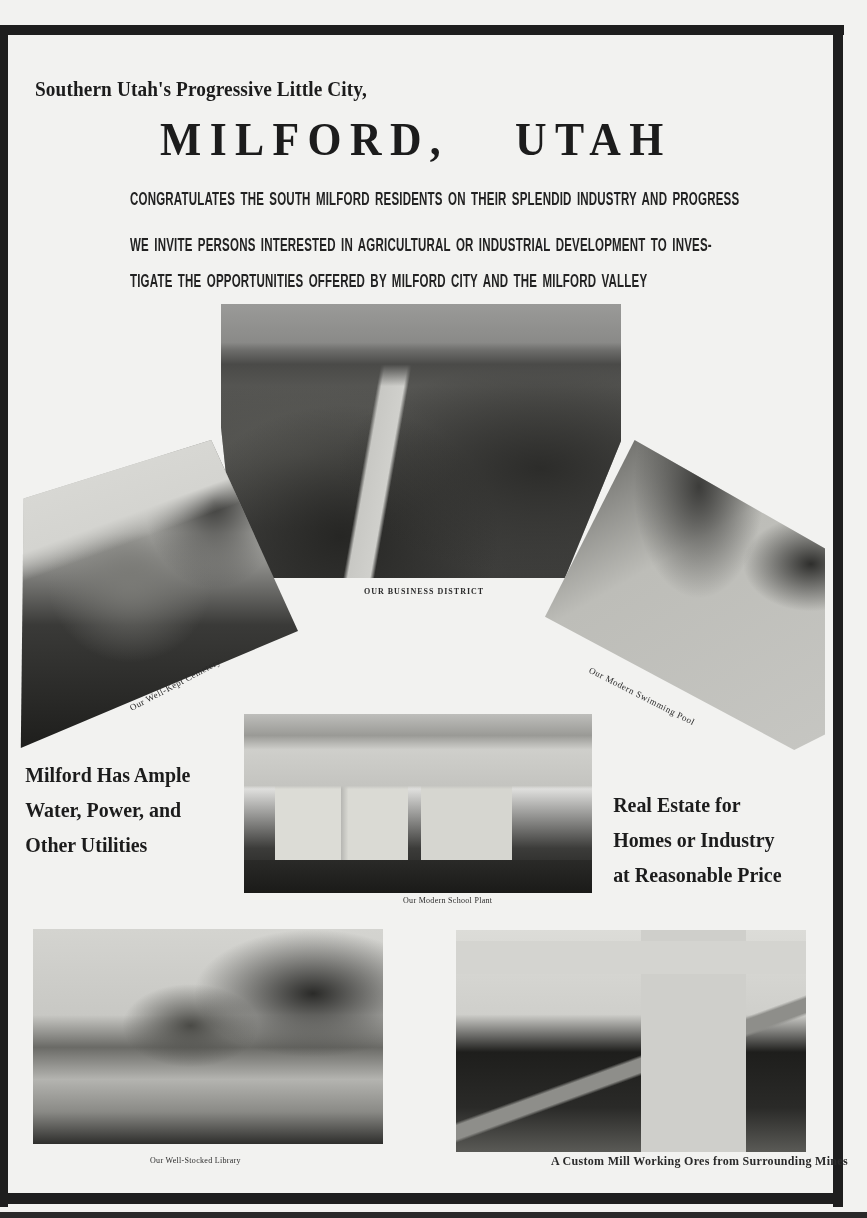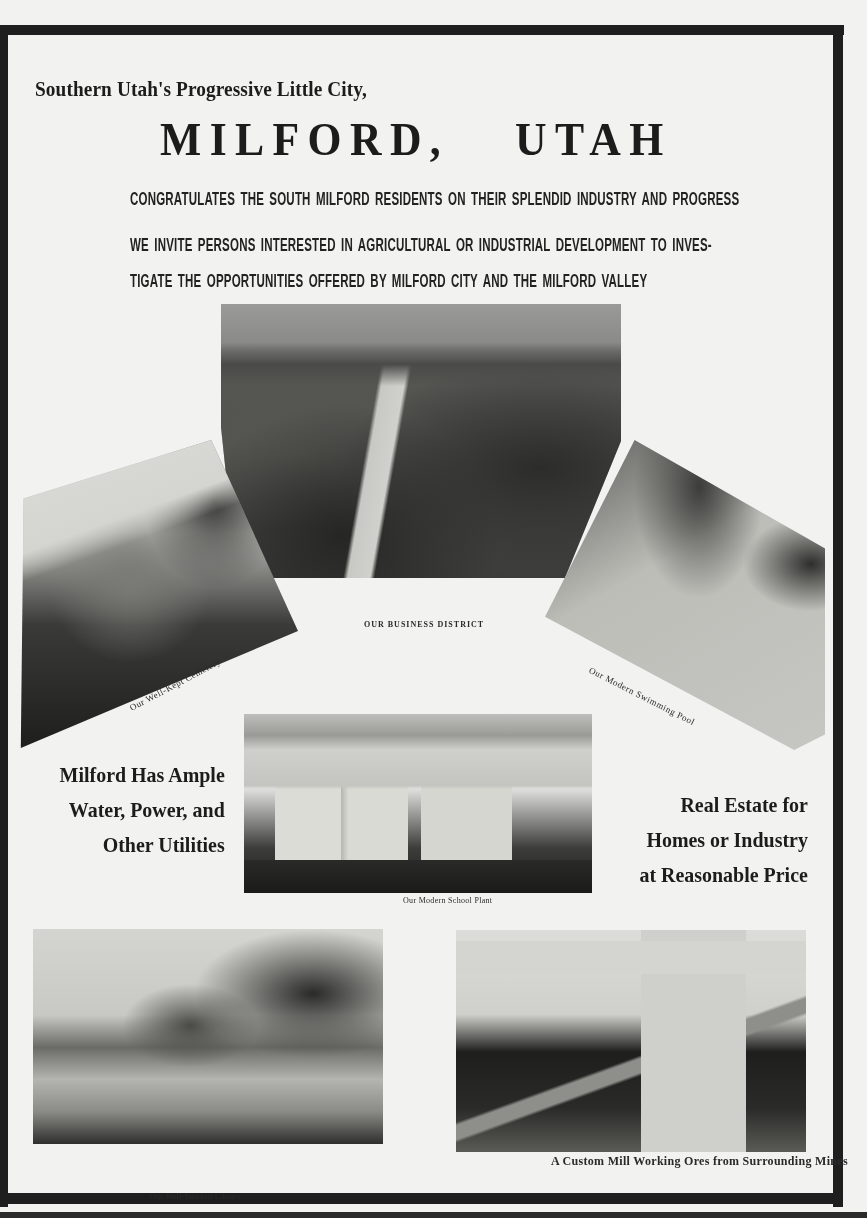--- a/index.html
+++ b/index.html
@@ -74,21 +74,21 @@
   }
   .p-mill {
     left: 456px; top: 930px; width: 350px; height: 222px;
     background:
       linear-gradient(180deg, transparent 5%, #d4d4d0 5%, #d4d4d0 20%, transparent 20%),
       linear-gradient(90deg, transparent 53%, #cfcfcb 53%, #cfcfcb 83%, transparent 83%),
       linear-gradient(160deg, transparent 55%, #8e8e8a 56%, #8e8e8a 60%, transparent 61%),
       linear-gradient(180deg, #dcdcd8 0%, #cfcfcb 38%, #1e1e1c 55%, #2a2a28 80%, #5a5a56 100%);
   }
 
-  .side { position: absolute; font-size: 21px; font-weight: bold; color: #1c1c1c; text-align: right; line-height: 35px; }
+  .side { position: absolute; font-size: 21px; font-weight: bold; color: #1c1c1c; text-align: left; line-height: 35px; }
   .side.left { left: 20px; top: 758px; width: 210px; }
   .side.right { left: 608px; top: 788px; width: 205px; }
   .side div { transform: scaleX(0.95); }
 </style>
 </head>
 <body>
 
 <div class="frame-top"></div>
 <div class="frame-left"></div>
 <div class="frame-right"></div>
@@ -97,21 +97,21 @@
 
 <div class="tagline">Southern Utah's Progressive Little City,</div>
 <div class="title city">MILFORD,</div>
 <div class="title state">UTAH</div>
 
 <div class="headline h1">CONGRATULATES THE SOUTH MILFORD RESIDENTS ON THEIR SPLENDID INDUSTRY AND PROGRESS</div>
 <div class="headline h2">WE INVITE PERSONS INTERESTED IN AGRICULTURAL OR INDUSTRIAL DEVELOPMENT TO INVES-</div>
 <div class="headline h3">TIGATE THE OPPORTUNITIES OFFERED BY MILFORD CITY AND THE MILFORD VALLEY</div>
 
 <div class="photo p-business"></div>
-<div class="caption" style="left:364px; top:587px; font-size:8px; letter-spacing:1px;margin-top:33px;">OUR BUSINESS DISTRICT</div>
+<div class="caption" style="left:364px; top:587px; font-size:8px; letter-spacing:1px;">OUR BUSINESS DISTRICT</div>
 
 <div class="photo p-cemetery"></div>
 <div class="caption" style="left:128px; top:704px; font-size:9px; transform: rotate(-28deg); transform-origin: left top; font-weight:normal;">Our Well-Kept Cemetery</div>
 
 <div class="photo p-pool"></div>
 <div class="caption" style="left:592px; top:665px; font-size:9px; transform: rotate(27deg); transform-origin: left top; font-weight:normal;">Our Modern Swimming Pool</div>
 
 <div class="side left">
   <div>Milford Has Ample</div>
   <div>Water, Power, and</div>
@@ -122,16 +122,16 @@
 <div class="p-school-mask"></div>
 <div class="caption" style="left:379px; top:896px; font-size:8px; font-weight:normal; letter-spacing:0.3px;margin-left:24px;">Our Modern School Plant</div>
 
 <div class="side right">
   <div>Real Estate for</div>
   <div>Homes or Industry</div>
   <div>at Reasonable Price</div>
 </div>
 
 <div class="photo p-library"></div>
-<div class="caption" style="left:150px; top:1156px; font-size:8px; font-weight:normal; letter-spacing:0.3px;margin-top:36px;">Our Well-Stocked Library</div>
+<div class="caption" style="left:150px; top:1156px; font-size:8px; font-weight:normal; letter-spacing:0.3px;">Our Well-Stocked Library</div>
 
 <div class="photo p-mill"></div>
 <div class="caption" style="left:551px; top:1154px; font-size:12px; letter-spacing:0.3px;">A Custom Mill Working Ores from Surrounding Mines</div>
 
 </body></html>

